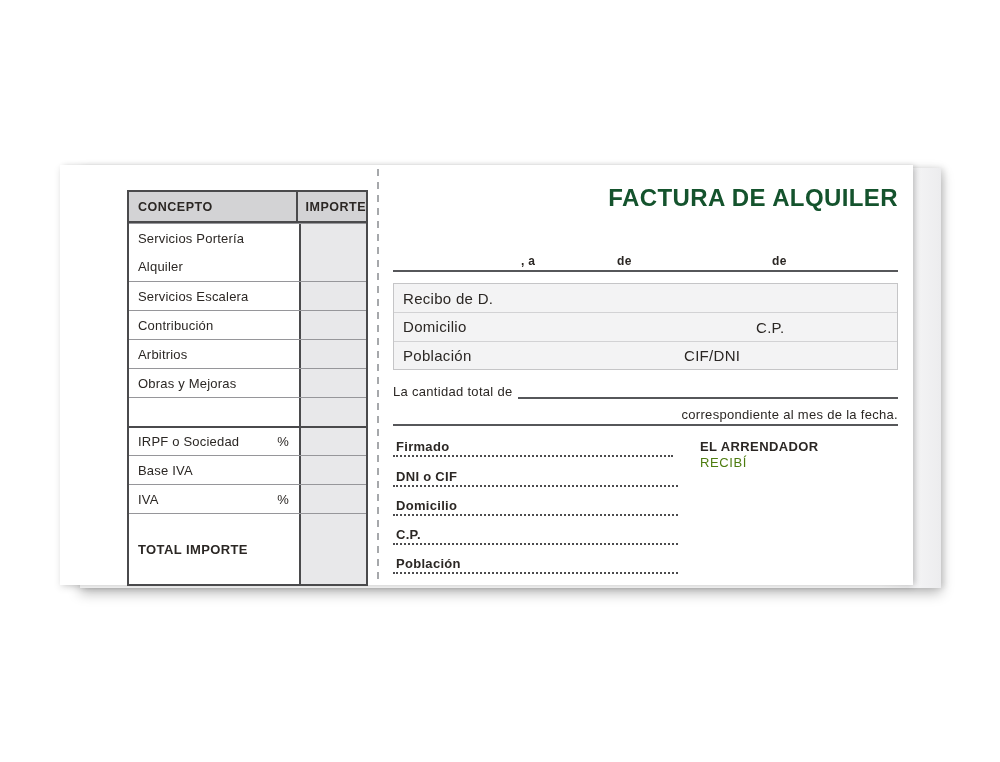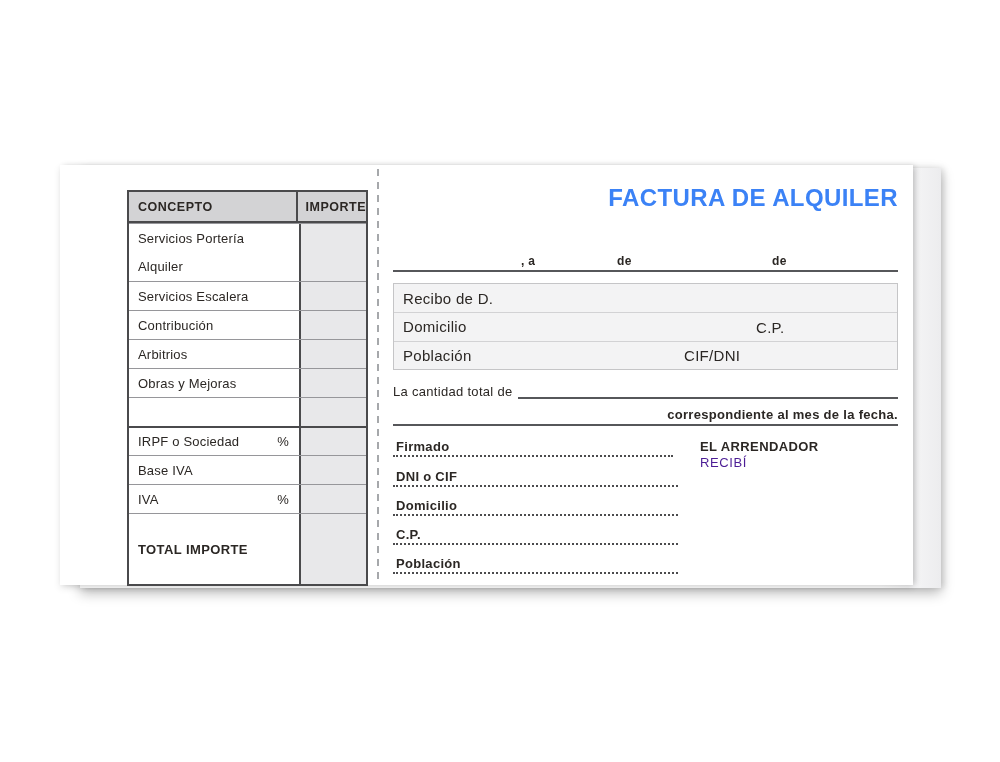--- a/index.html
+++ b/index.html
@@ -32,21 +32,21 @@
     font-size:12.5px;font-weight:700;letter-spacing:.5px;}
   .t-total .t-concept{font-weight:700;letter-spacing:.4px;}
   .pct{font-weight:500;}
 
   
   .perforation{position:absolute;left:317px;top:4px;width:2px;height:412px;
     background:repeating-linear-gradient(to bottom,#a6a8ab 0px,#a6a8ab 7px,transparent 7px,transparent 13px);}
 
   
   .inv-title{position:absolute;right:15px;top:19px;font-size:24px;font-weight:700;
-    letter-spacing:.4px;color:#3b82f6;white-space:nowrap;}
+    letter-spacing:.4px;color:#14532d;white-space:nowrap;}
 
   .num-field{position:absolute;left:660px;top:57px;width:178px;height:18px;
     border-bottom:2px solid #56575a;box-sizing:border-box;}
   .num-field span{position:absolute;left:2px;bottom:2px;font-size:13px;font-weight:600;letter-spacing:.3px;}
 
   .date-field{position:absolute;left:333px;top:88px;width:505px;height:19px;
     border-bottom:2px solid #56575a;box-sizing:border-box;font-size:12px;font-weight:600;}
   .date-field span{position:absolute;bottom:2px;letter-spacing:.3px;}
   .d-a{left:128px;} .d-de1{left:224px;} .d-de2{left:379px;}
 
@@ -60,33 +60,33 @@
   .box-row .rlbl{position:absolute;top:50%;transform:translateY(-50%);}
   .r-cp{left:362px;} .r-cif{left:290px;}
 
   .amount-line{position:absolute;left:333px;top:215px;width:505px;height:19px;
     display:flex;align-items:flex-end;font-size:13px;font-weight:500;letter-spacing:.3px;}
   .amount-line .fill{flex:1;border-bottom:2px solid #56575a;margin-left:6px;height:100%;box-sizing:border-box;}
 
   .amount-line2{position:absolute;left:333px;top:243px;width:505px;height:18px;
     border-bottom:2px solid #56575a;box-sizing:border-box;
     display:flex;justify-content:flex-end;align-items:flex-end;
-    font-size:13px;font-weight:700;letter-spacing:.3px;}
+    font-size:13px;font-weight:400;letter-spacing:.3px;}
   .amount-line2 span{padding-bottom:2px;}
 
   .dotted-field{position:absolute;left:333px;width:285px;height:18px;
     border-bottom:2px dotted #4b4b4d;box-sizing:border-box;
     font-size:13px;font-weight:600;letter-spacing:.3px;}
   .dotted-field span{position:absolute;left:3px;top:0;}
   .f-firmado{top:274px;width:280px;}
   .f-dni{top:304px;} .f-dom{top:333px;} .f-cp{top:362px;} .f-pob{top:391px;}
 
   .arrendador-block{position:absolute;left:640px;top:274px;line-height:16px;}
   .arrendador-block .a1{font-size:13px;font-weight:700;letter-spacing:.4px;}
-  .arrendador-block .a2{font-size:13px;font-weight:400;letter-spacing:.6px;color:#4c1d95;}
+  .arrendador-block .a2{font-size:13px;font-weight:400;letter-spacing:.6px;color:#4d7c0f;}
 </style>
 </head>
 <body>
 
 <div class="canvas">
 
   <div class="back-page"></div>
 
   <div class="front-page">
 

